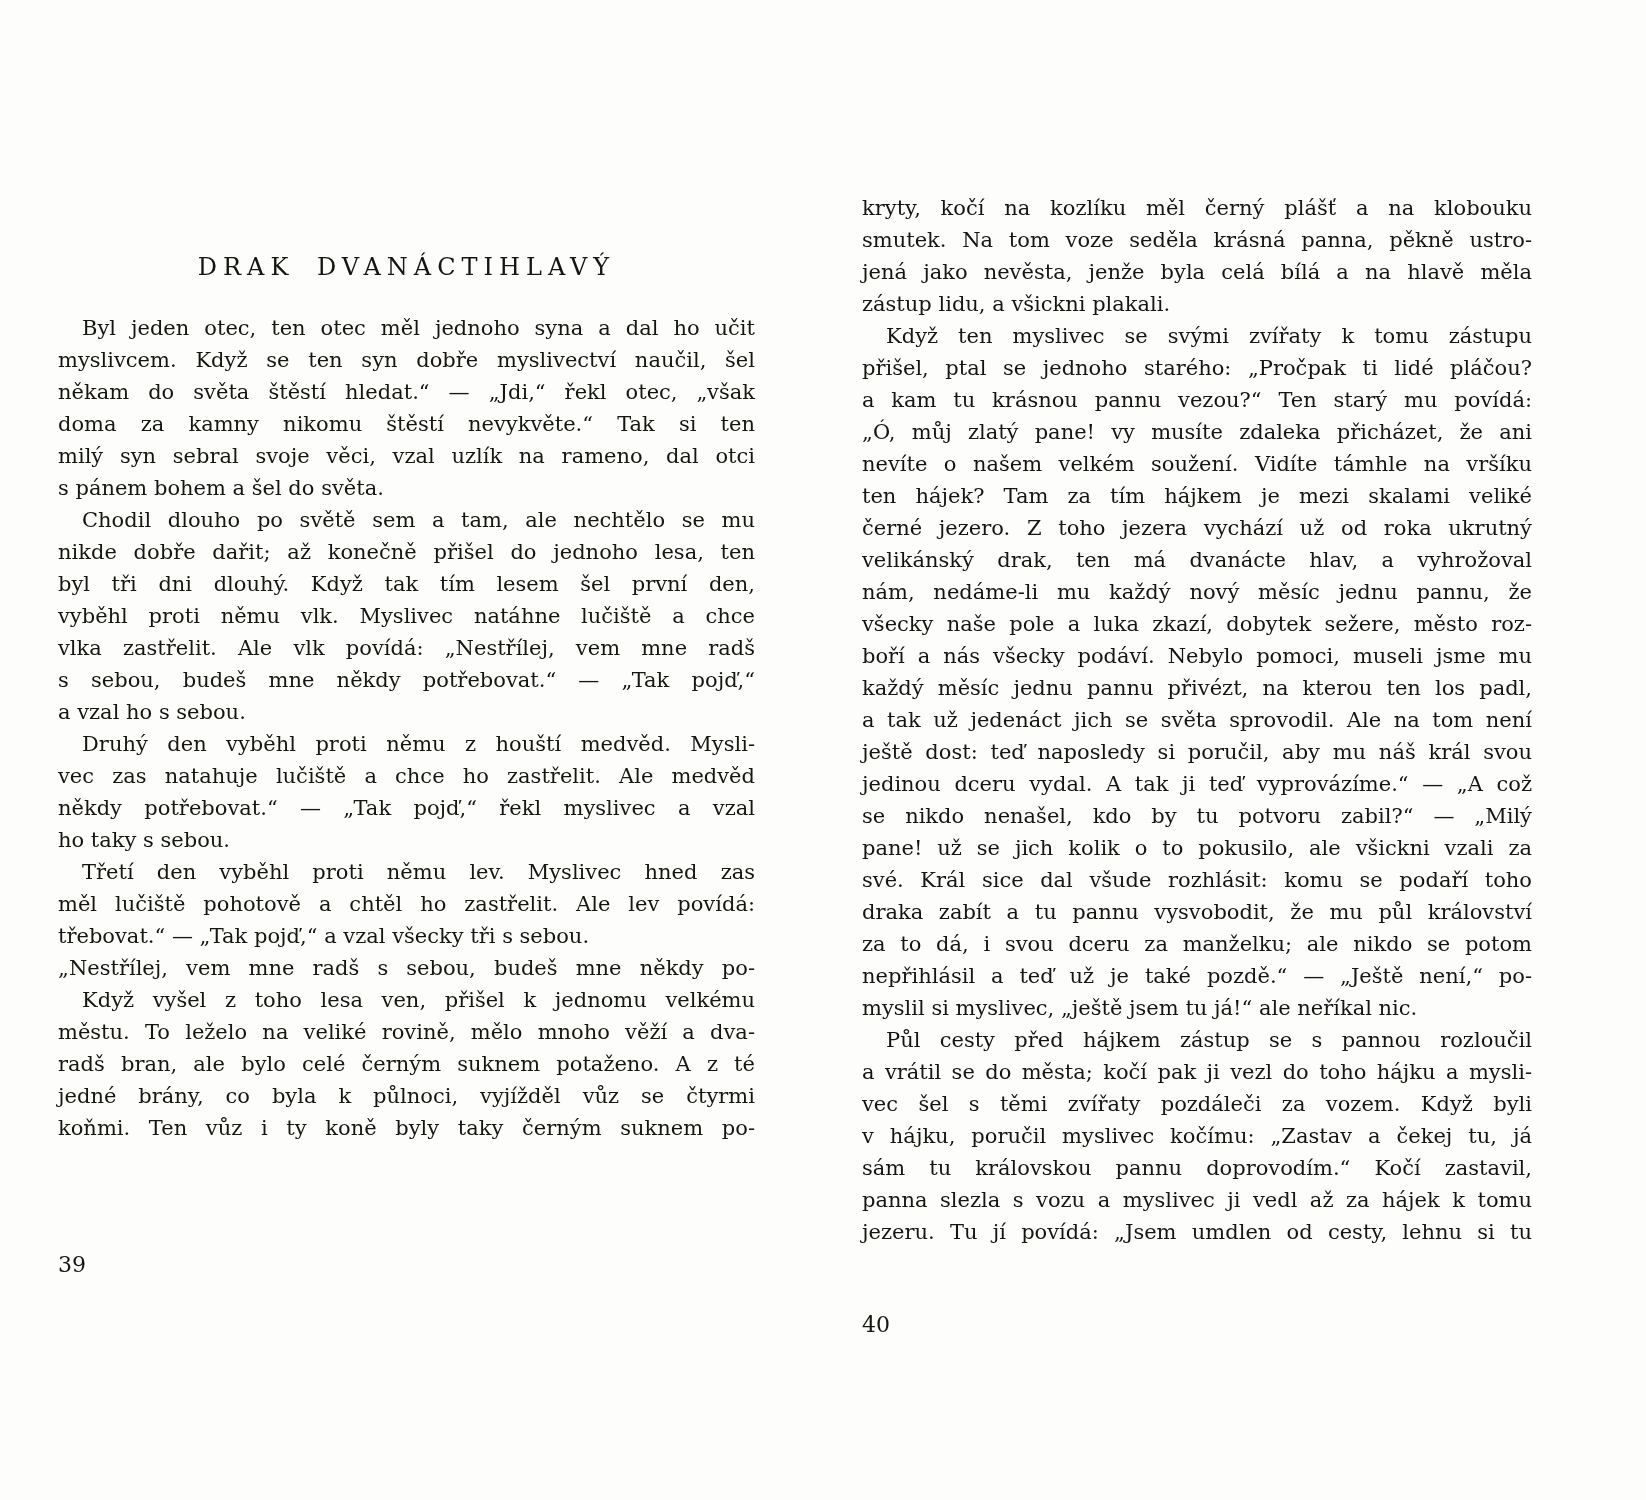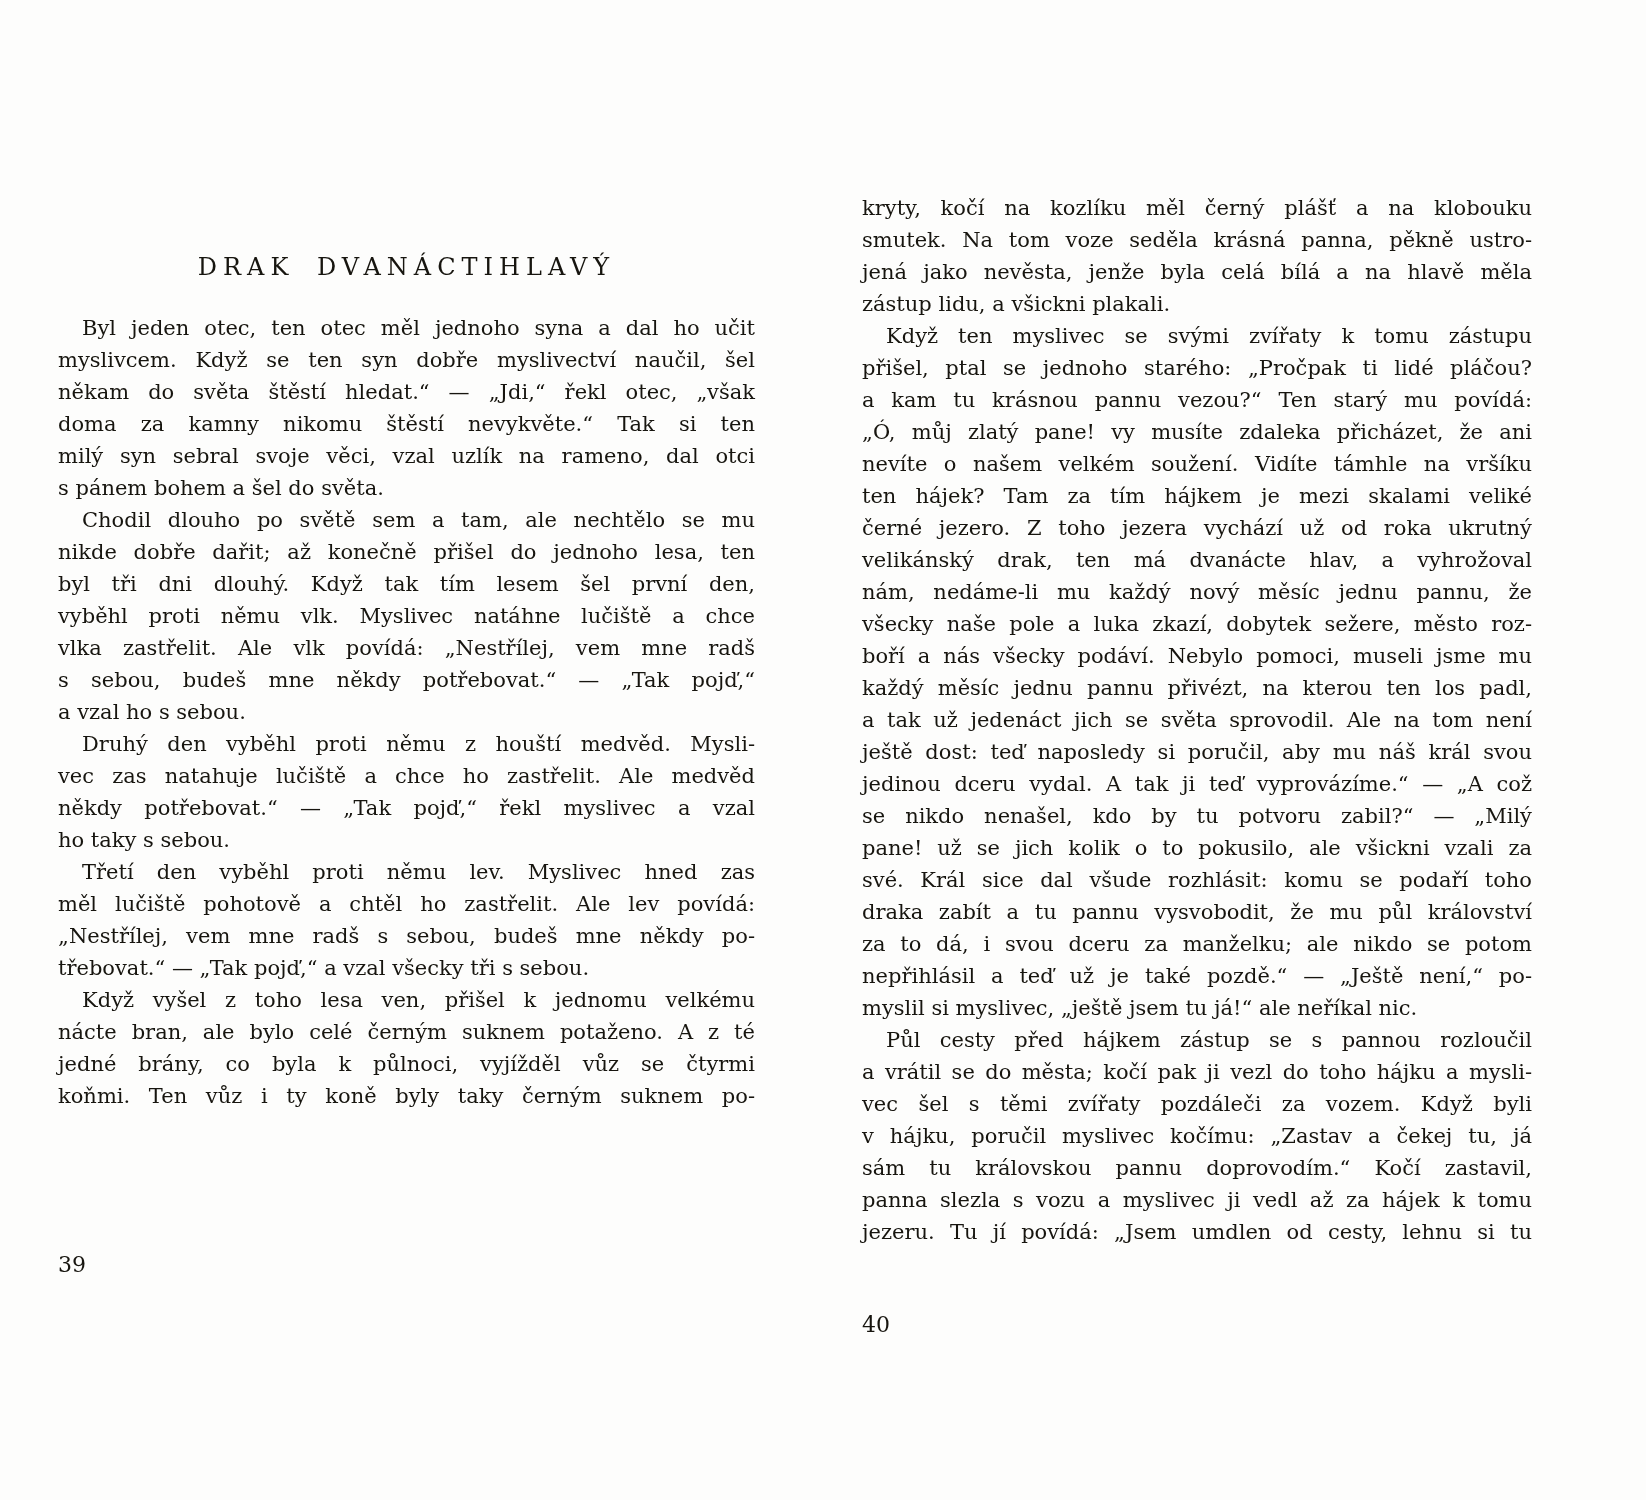--- a/index.html
+++ b/index.html
@@ -77,26 +77,27 @@
         </div>
       <div class="para">
           <div class="ln ind">Druhý den vyběhl proti němu z houští medvěd. Mysli-</div>
           <div class="ln">vec zas natahuje lučiště a chce ho zastřelit. Ale medvěd</div>
           <div class="ln">někdy potřebovat.“ — „Tak pojď,“ řekl myslivec a vzal</div>
           <div class="ln endp">ho taky s sebou.</div>
         </div>
       <div class="para">
           <div class="ln ind">Třetí den vyběhl proti němu lev. Myslivec hned zas</div>
           <div class="ln">měl lučiště pohotově a chtěl ho zastřelit. Ale lev povídá:</div>
+          <div class="ln endp">třebovat.“ — „Tak pojď,“ a vzal všecky tři s sebou.</div>
           <div class="ln">„Nestřílej, vem mne radš s sebou, budeš mne někdy po-</div>
-          <div class="ln endp">třebovat.“ — „Tak pojď,“ a vzal všecky tři s sebou.</div>
         </div>
       <div class="para">
           <div class="ln ind">Když vyšel z toho lesa ven, přišel k jednomu velkému</div>
-          <div class="ln">nácte bran, ale bylo celé černým suknem potaženo. A z té</div>
+          <div class="ln">městu. To leželo na veliké rovině, mělo mnoho věží a dva-</div>
+          <div class="ln">radš bran, ale bylo celé černým suknem potaženo. A z té</div>
           <div class="ln">jedné brány, co byla k půlnoci, vyjížděl vůz se čtyrmi</div>
           <div class="ln">koňmi. Ten vůz i ty koně byly taky černým suknem po-</div>
         </div>
     </div>
   </div>
 
   <div class="pagenum pagenum-left">39</div>
 
   <div class="page page-right">
     <div class="body-text">

